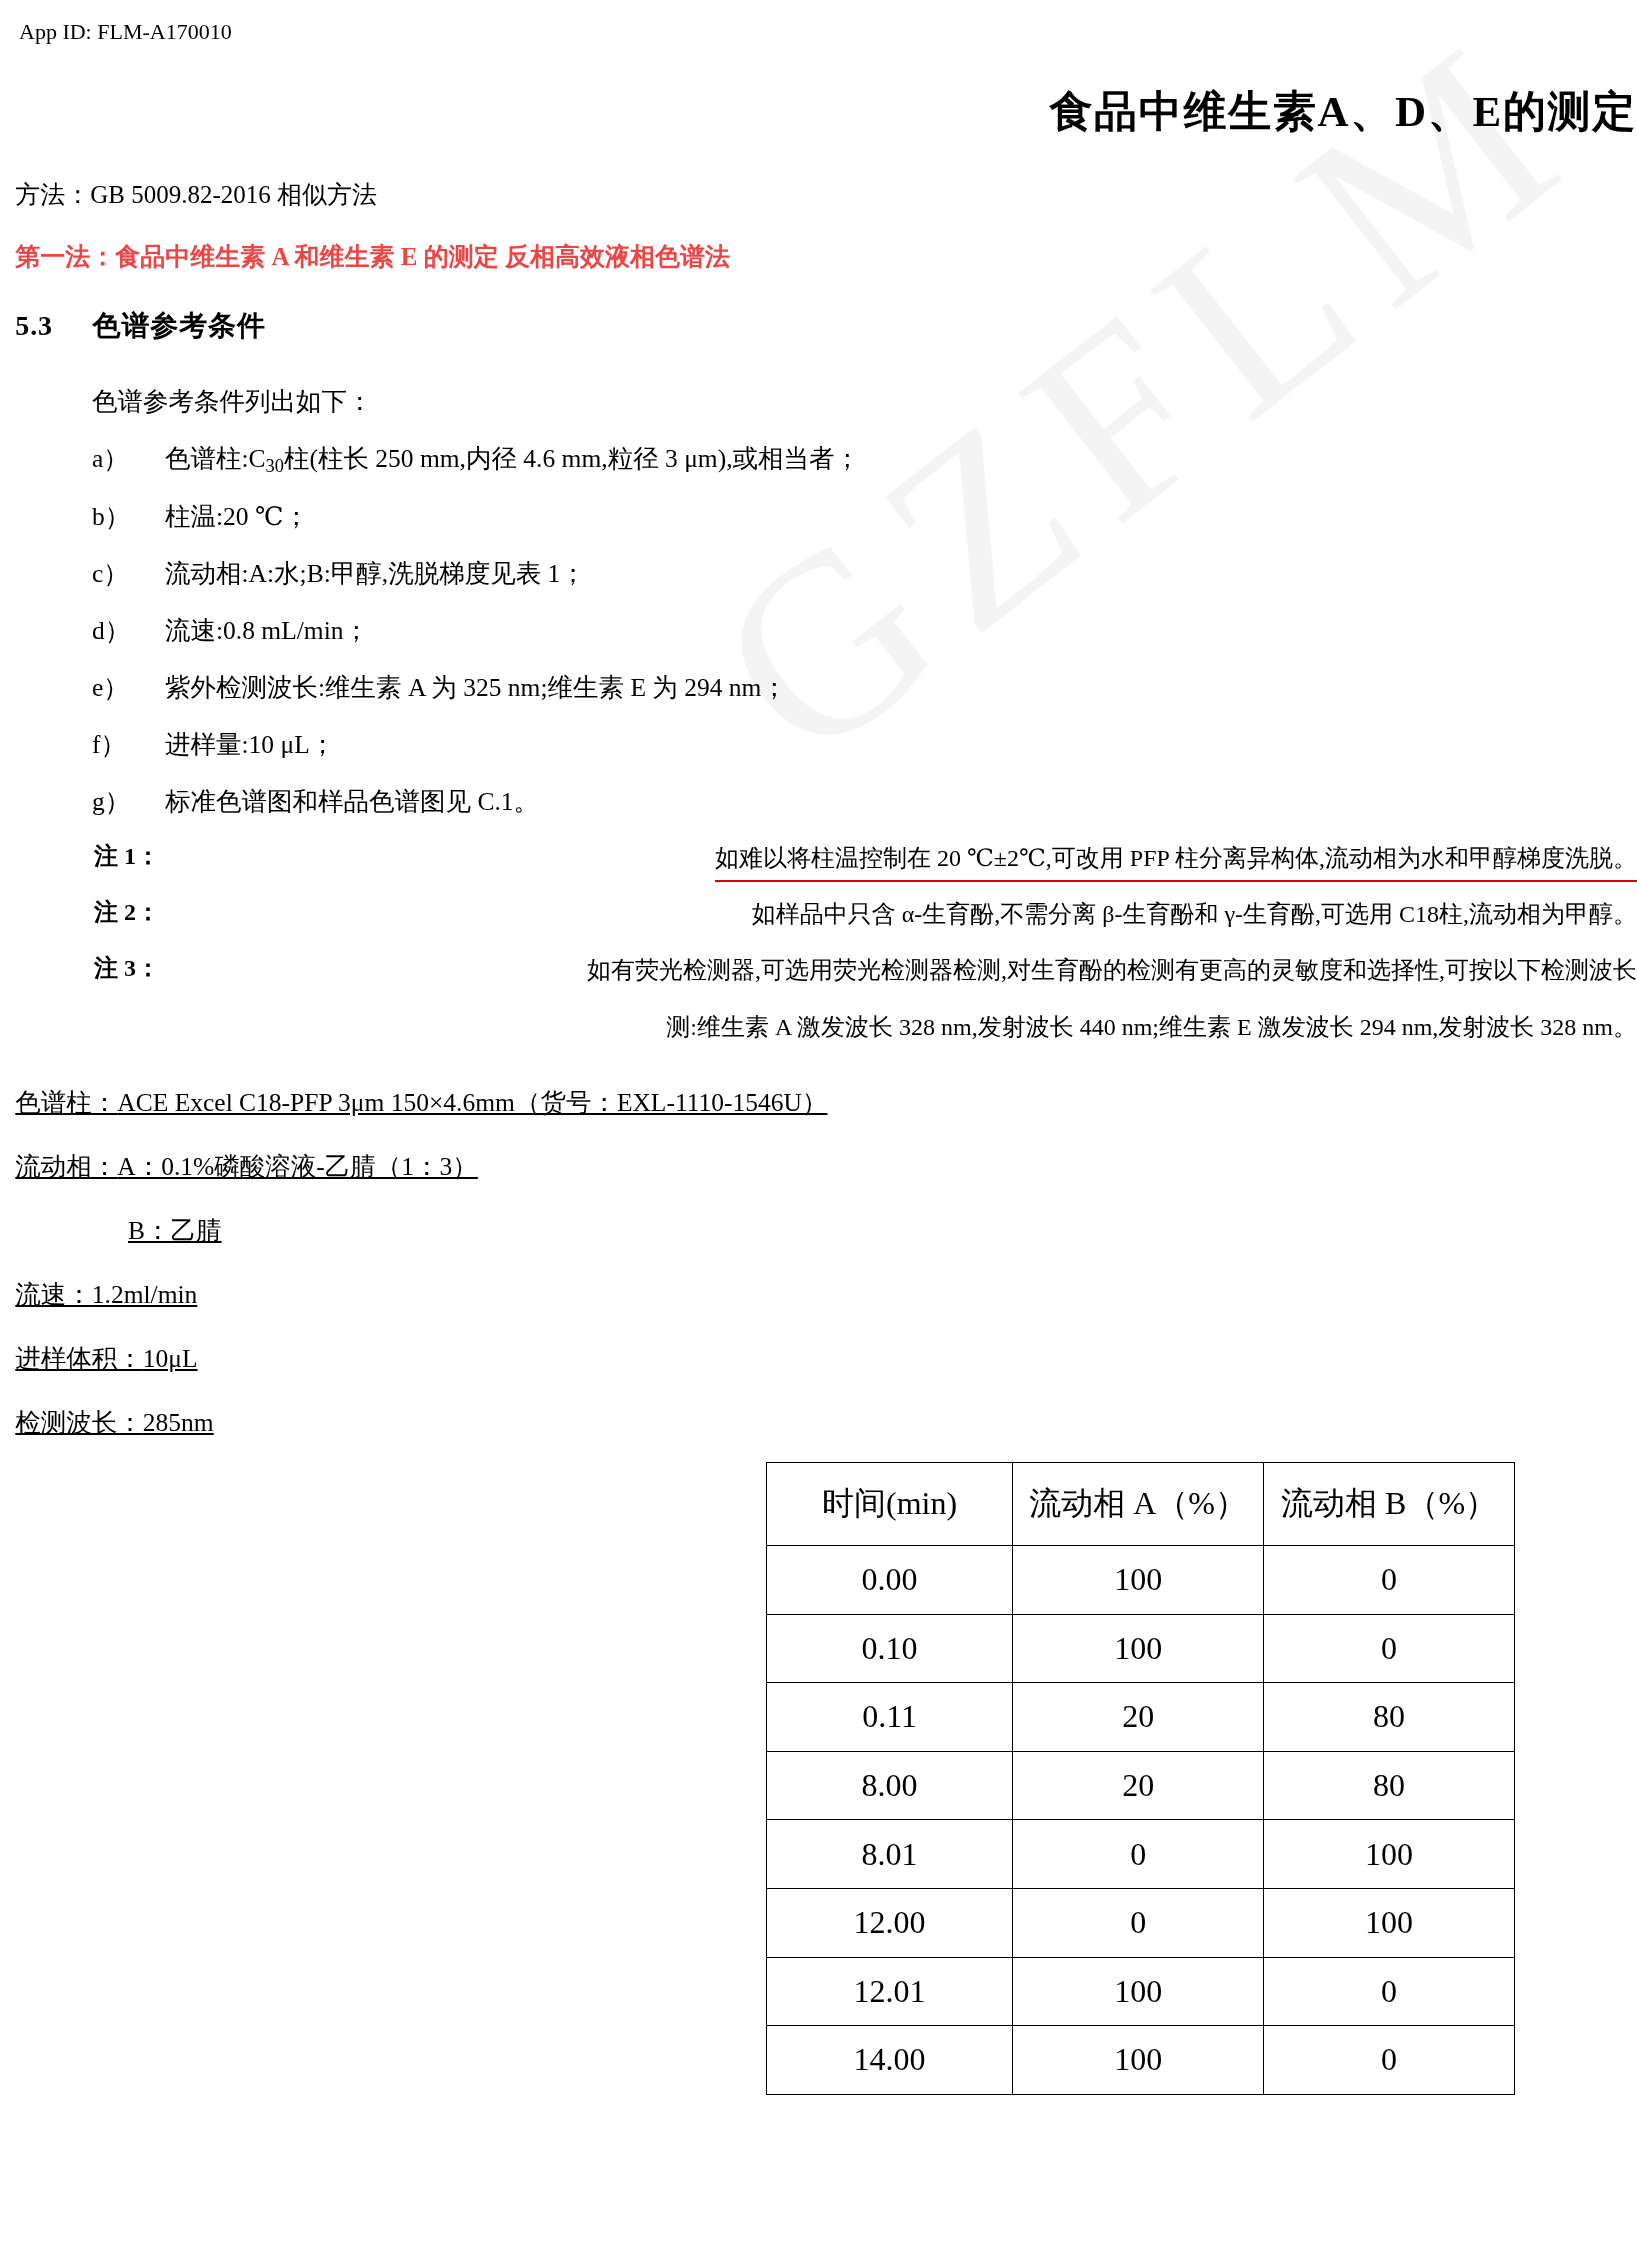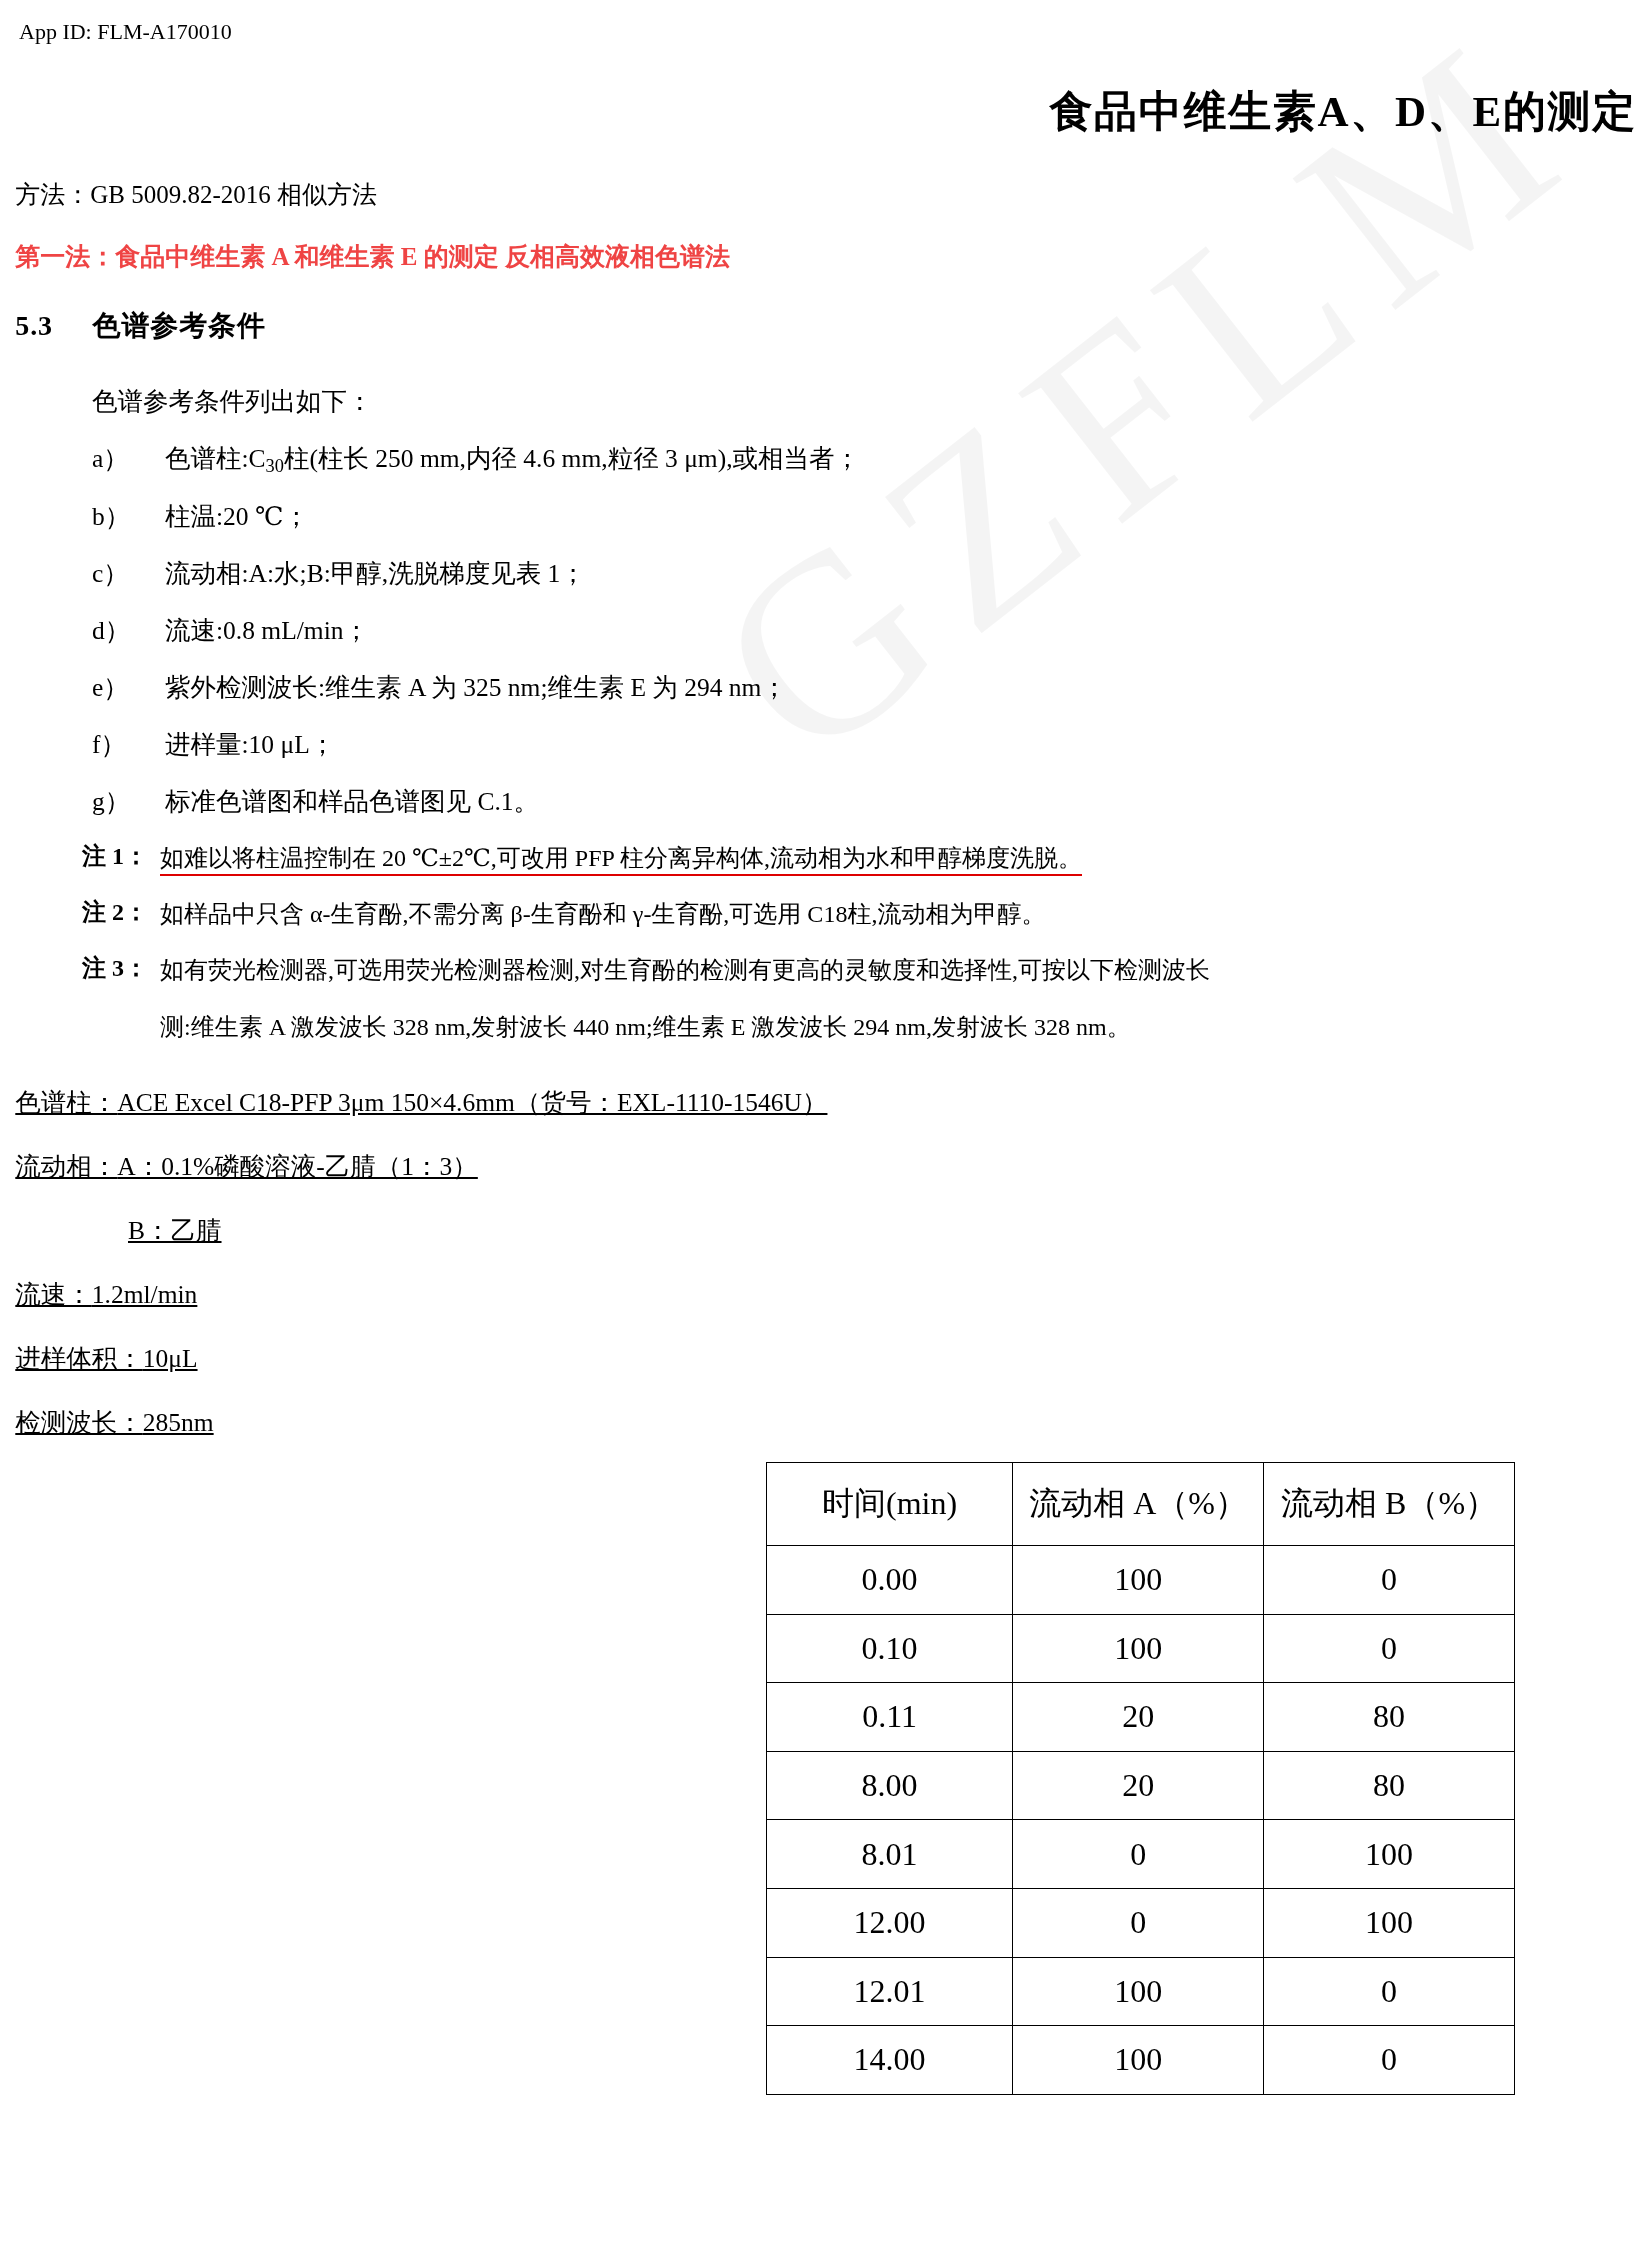--- a/index.html
+++ b/index.html
@@ -104,33 +104,34 @@
   .sub {
     font-size: 0.72em;
     vertical-align: -0.28em;
   }
 
   .note {
     font-size: 24px;
     margin: 20.4px 0 0 82px;
     display: flex;
     align-items: flex-start;
+    text-align: right;
   }
   .note .nlabel {
     flex: 0 0 78px;
     font-weight: bold;
     font-family: "Liberation Serif", serif;
   }
   .note .ntext {
     flex: 1;
     line-height: 1.5;
   }
   .underline-red {
     border-bottom: 2.6px solid #dd0000;
-    padding-bottom: 3px;
+    padding-bottom: 9px;
   }
   .note-indent {
     margin-left: 82px;
   }
 
   .params {
     margin-top: 40px;
     text-decoration: underline;
   }
   .param-row {

